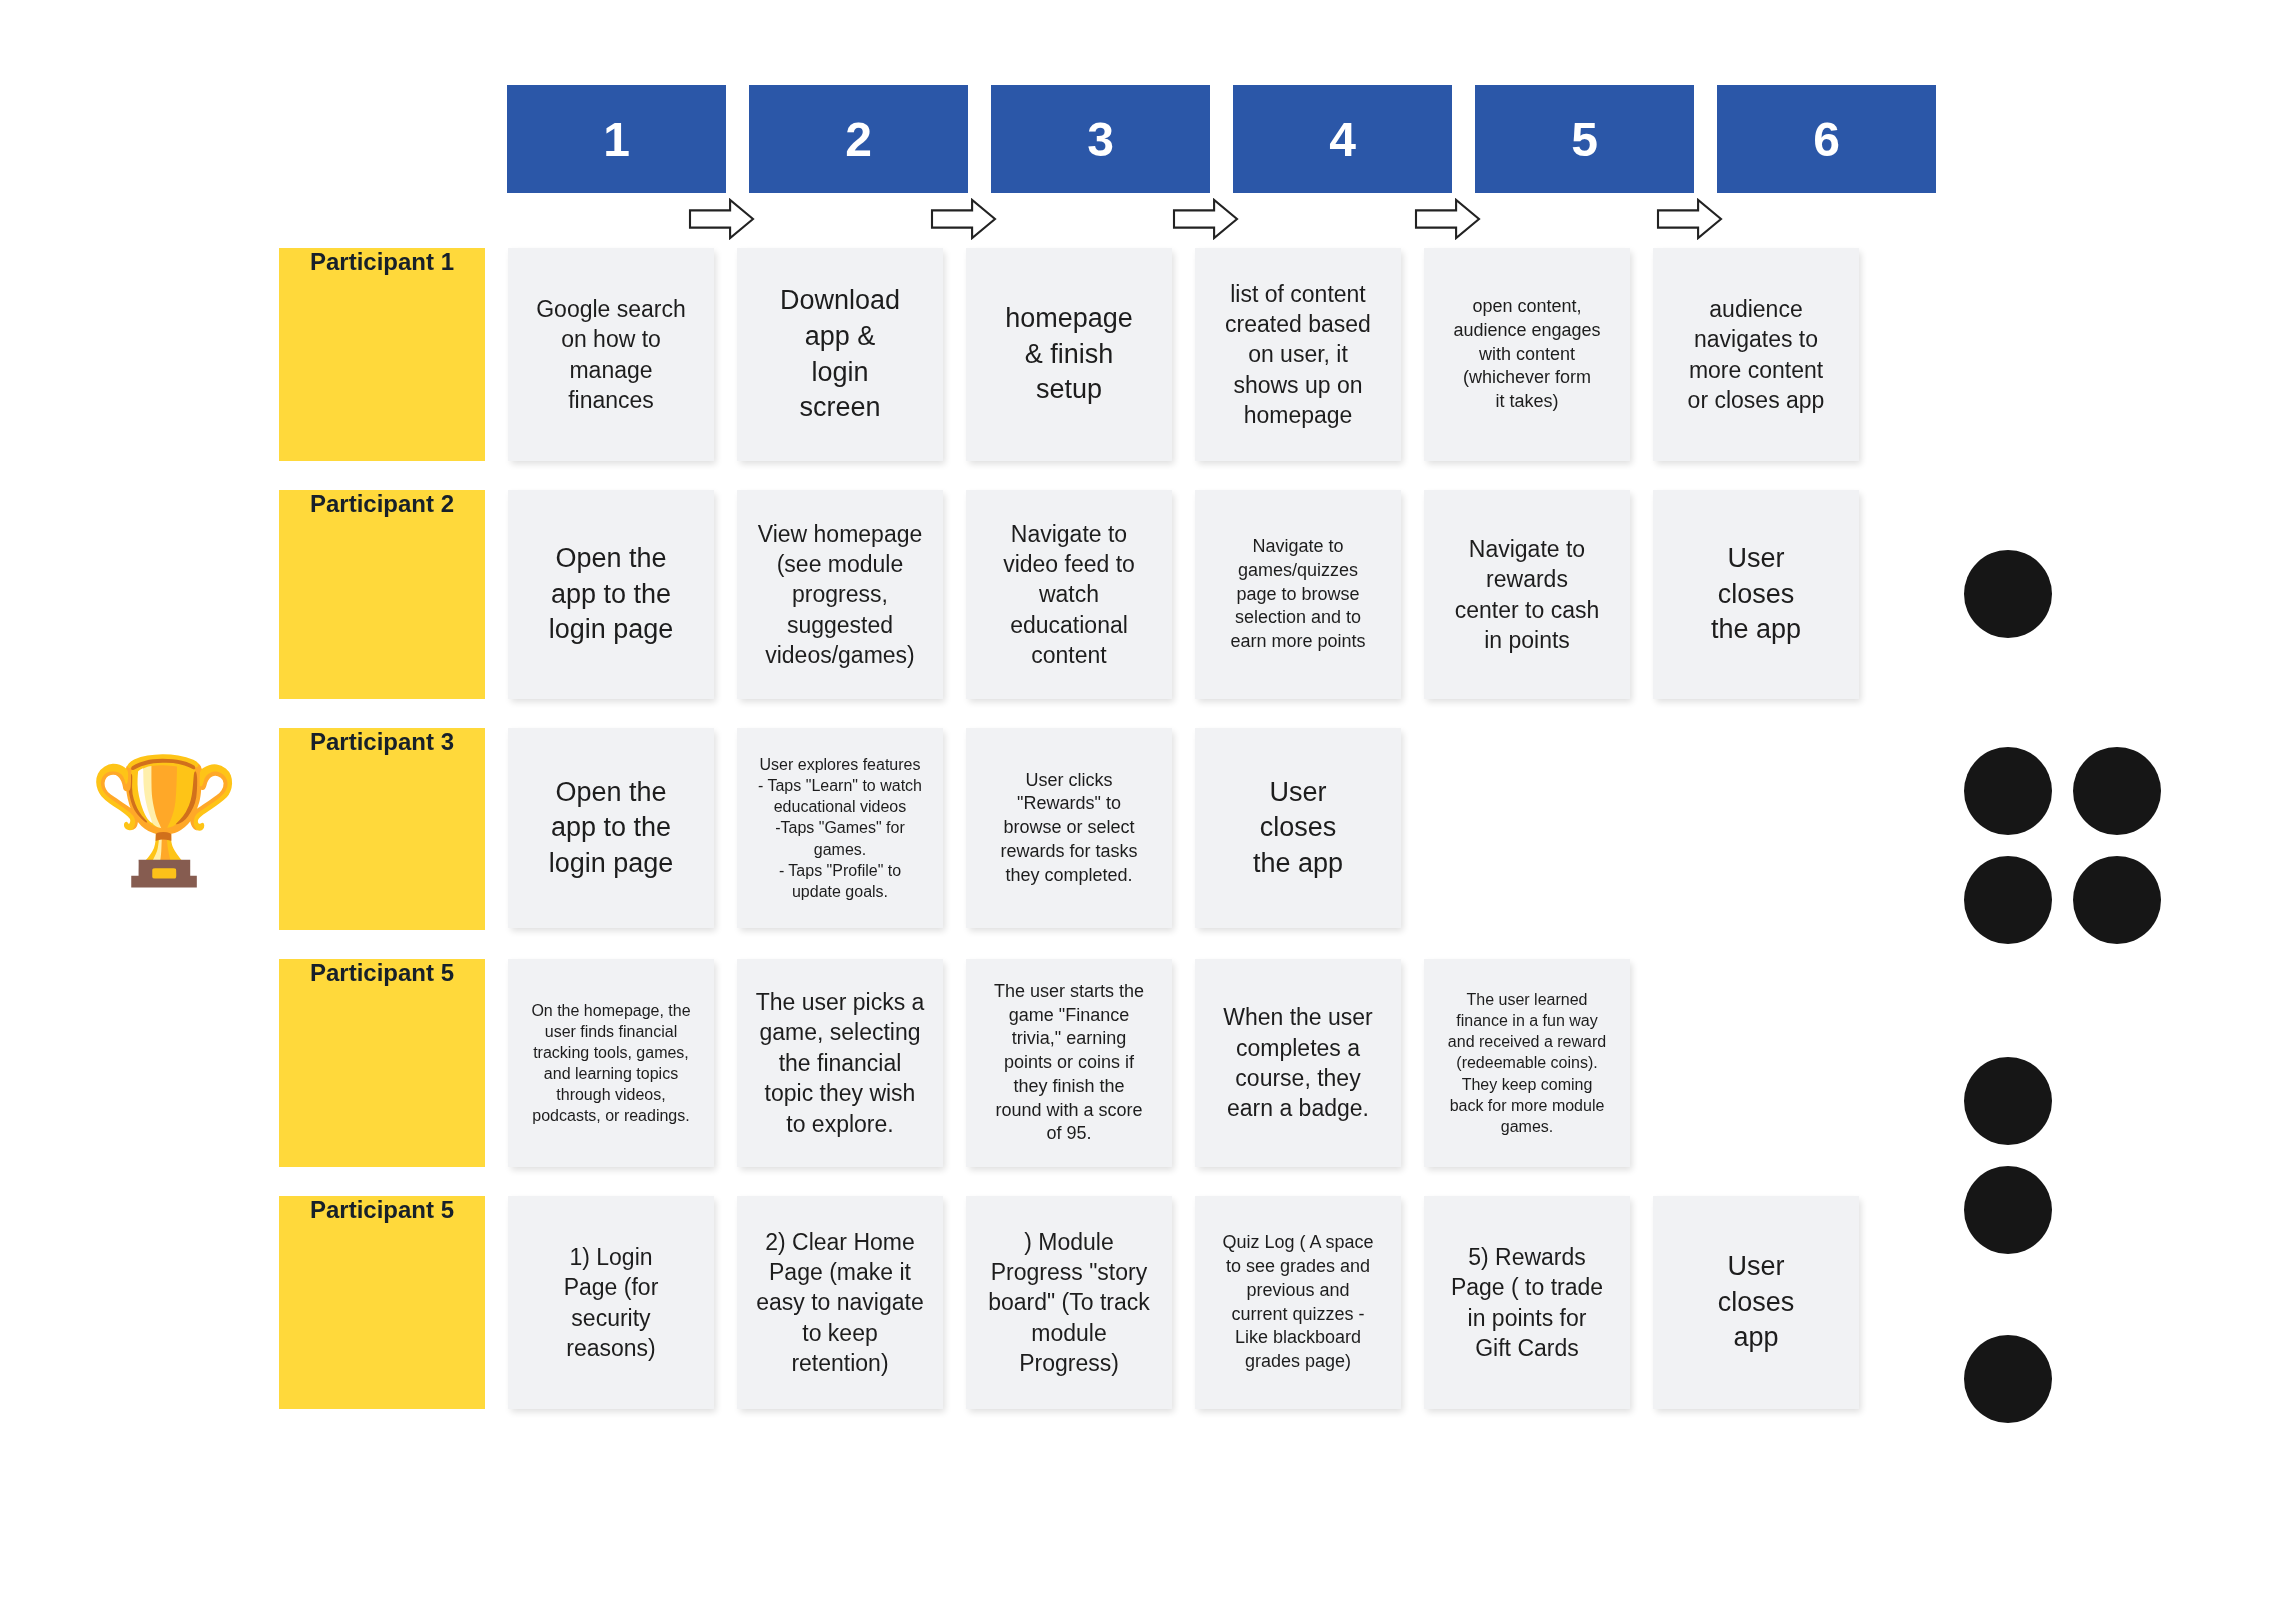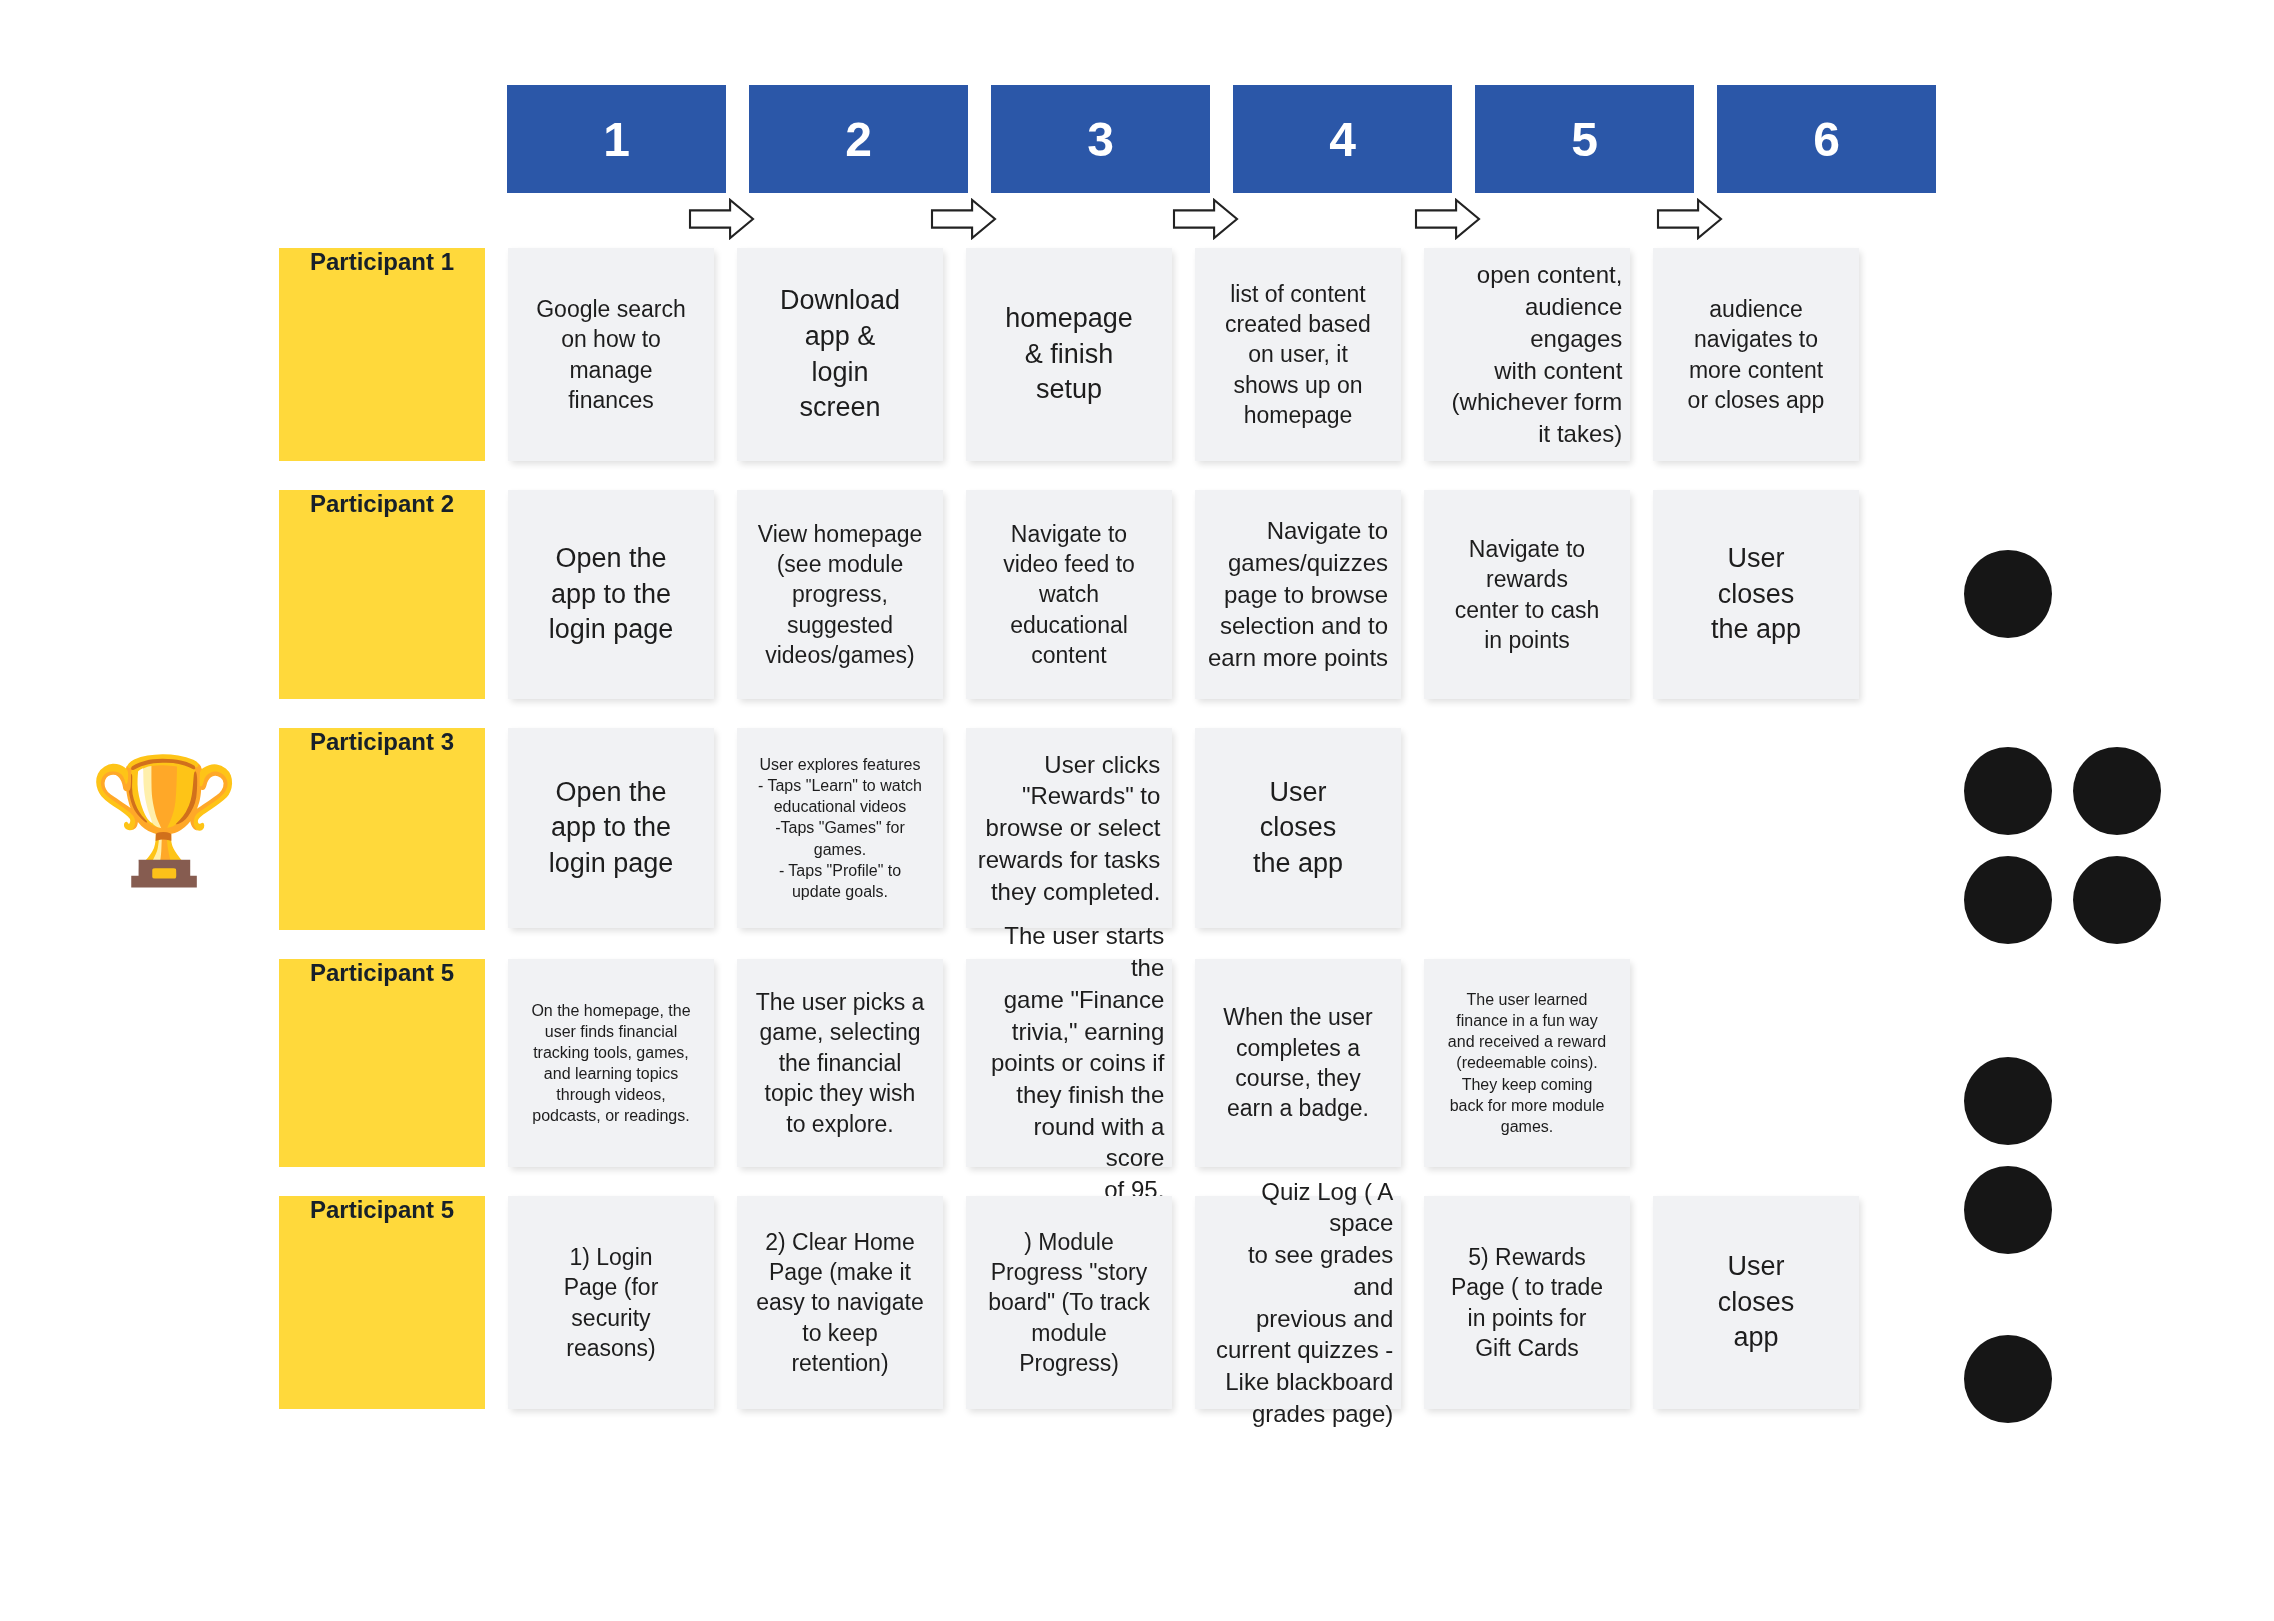--- a/index.html
+++ b/index.html
@@ -96,21 +96,21 @@
     text-align: center;
     padding: 9.6px 7.7px;
     color: #1d1d1d;
     line-height: 1.32;
     align-self: stretch;
   }
   .note span { display: block; white-space: pre-line; }
 
   .fs-lg  { font-size: 27px; }
   .fs-md  { font-size: 23px; }
-  .fs-sm  { font-size: 24px; text-align: right; }
+  .fs-sm  { font-size: 18px; }
   .fs-xs  { font-size: 16px; }
 
   
   .note.h1 { height: 213px; }
   .note.h2 { height: 209px; }
   .note.h3 { height: 200px; }
   .note.h4 { height: 208px; }
   .note.h5 { height: 213px; }
 
   

